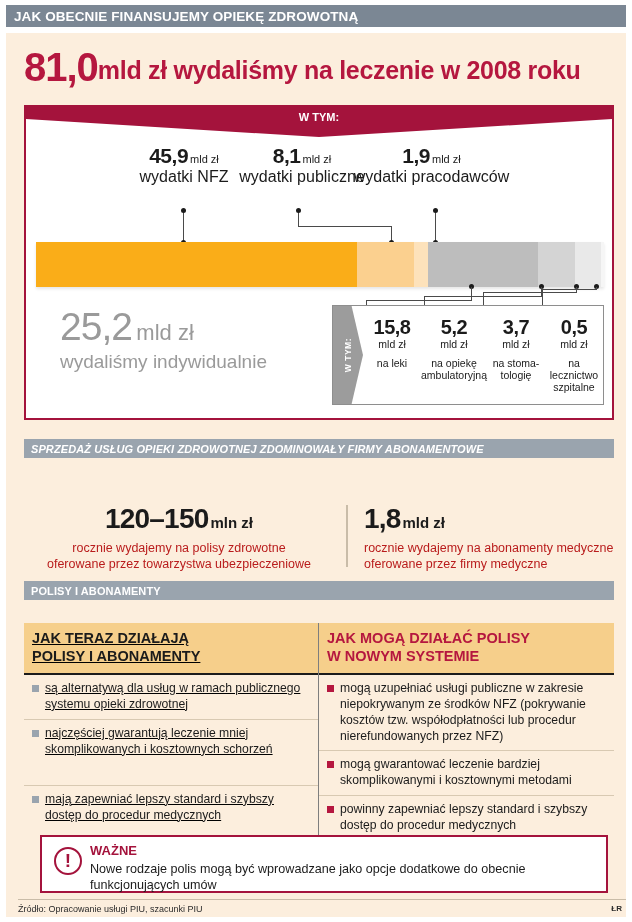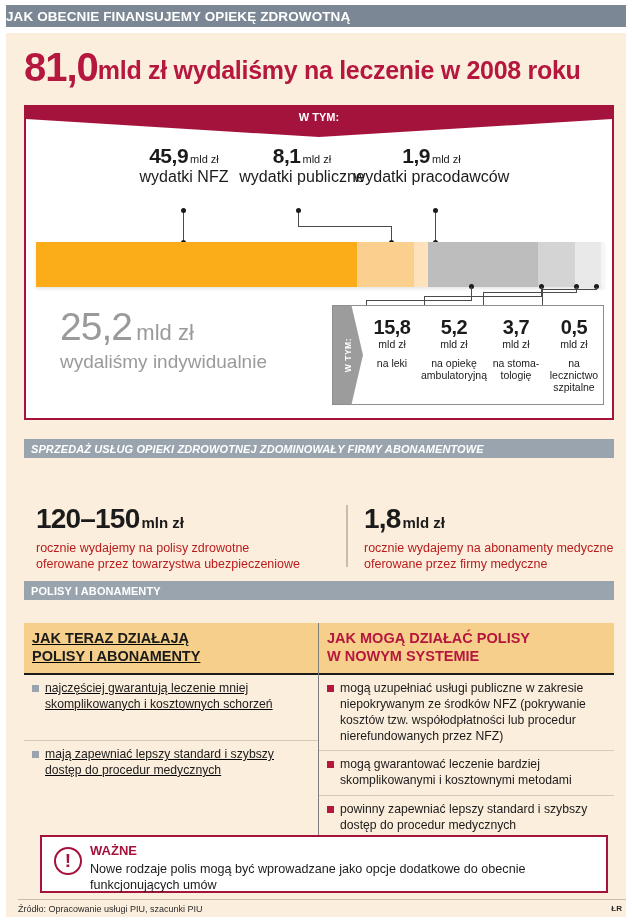--- a/index.html
+++ b/index.html
@@ -12,20 +12,21 @@
 
   
   .top-title {
     position: absolute; left: 6px; top: 5px; width: 620px; height: 22px;
     background: #7b8794;
     color: #ffffff;
     font-weight: bold;
     font-size: 13.5px;
     letter-spacing: 0.1px;
     display: flex; align-items: center;
+    padding-left: 8px;
   }
 
   
   .cream-panel {
     position: absolute; left: 6px; top: 33px; width: 620px; height: 884px;
     background: #fceedd;
   }
 
   
   .headline {
@@ -306,41 +307,45 @@
       </div>
     </div>
 
   </div>
 
   <div class="sec-bar" style="top:406px;font-style:italic;">
     <span>SPRZEDAŻ USŁUG OPIEKI ZDROWOTNEJ ZDOMINOWAŁY FIRMY ABONAMENTOWE</span>
   </div>
 
   <div class="stats">
-    <div class="stat" style="left:12px; width:310px;">
+    <div class="stat" style="left:0; width:310px;text-align:center;">
       <span class="n">120–150</span><span class="u">mln zł</span>
       <span class="d" style="white-space:pre-line;">rocznie wydajemy na polisy zdrowotne
 oferowane przez towarzystwa ubezpieczeniowe</span>
     </div>
     <div class="stat-divider"></div>
     <div class="stat" style="left:340px; width:260px;">
       <span class="n">1,8</span><span class="u">mld zł</span>
       <span class="d" style="white-space:pre-line;">rocznie wydajemy na abonamenty medyczne
 oferowane przez firmy medyczne</span>
     </div>
   </div>
 
   <div class="sec-bar" style="top:548px;">
     <span>POLISY I ABONAMENTY</span>
   </div>
 
   <div class="cmp">
     <div class="cmp-col left">
       <div class="cmp-head left" style="white-space:pre-line;">JAK TERAZ DZIAŁAJĄ
 POLISY I ABONAMENTY</div>
+      <div class="cmp-item">
+        <span class="bullet grey"></span>
+        <span>są alternatywą dla usług w ramach publicznego systemu opieki zdrowotnej</span>
+      </div>
       <div class="cmp-item" style="min-height:66px;">
         <span class="bullet grey"></span>
         <span>najczęściej gwarantują leczenie mniej skomplikowanych i kosztownych schorzeń</span>
       </div>
       <div class="cmp-item">
         <span class="bullet grey"></span>
         <span>mają zapewniać lepszy standard i szybszy dostęp do procedur medycznych</span>
       </div>
     </div>
     <div class="cmp-col right">

